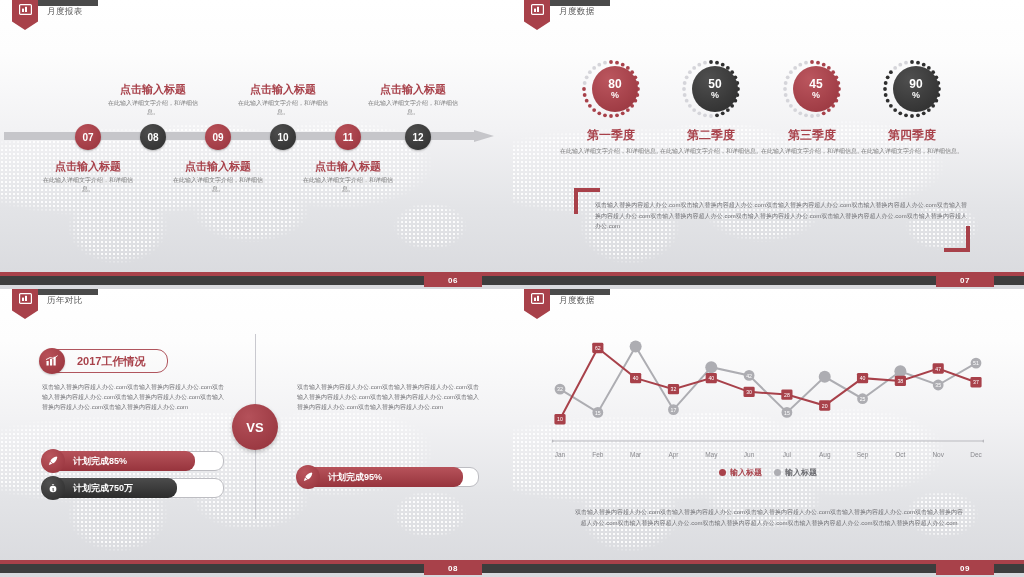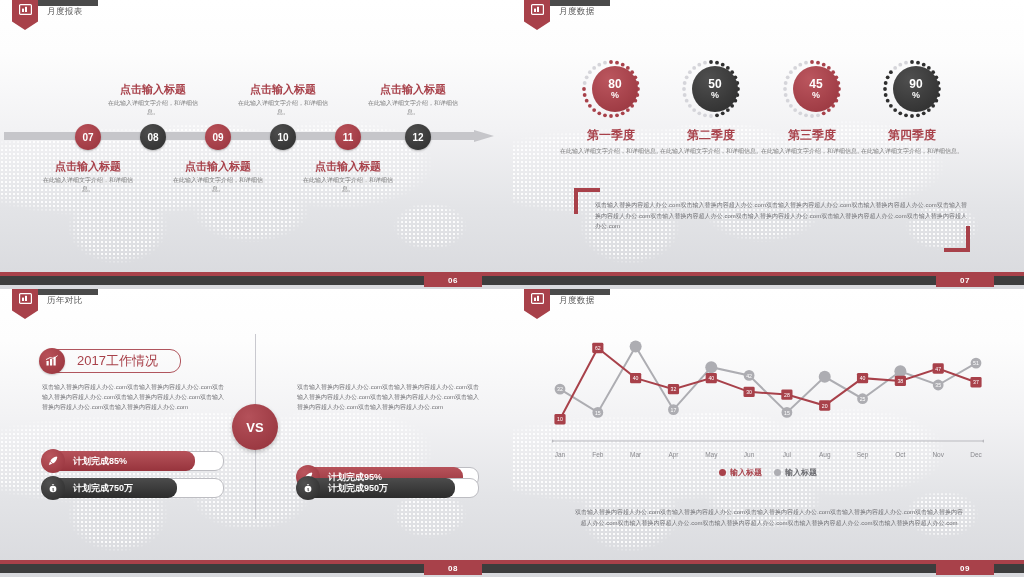--- a/index.html
+++ b/index.html
@@ -69,21 +69,21 @@
   .bracket{position:absolute;width:22px;height:22px;}
   .bracket.tl{border-left:4px solid #a8414a;border-top:4px solid #a8414a;}
   .bracket.br{border-right:4px solid #a8414a;border-bottom:4px solid #a8414a;}
 
   
   .divider{position:absolute;left:255px;top:45px;width:1px;height:185px;background:#c9c9cf;}
   .chip{position:absolute;height:22px;border:1.4px solid #b0555d;border-radius:11px;display:flex;align-items:center;
         padding-right:16px;background:transparent;}
   .chip .cicon{width:26px;height:26px;border-radius:50%;background:radial-gradient(circle at 35% 30%,#b85058,#96333c);
         display:flex;align-items:center;justify-content:center;margin-left:-4px;flex:0 0 auto;box-shadow:0 1px 2px rgba(0,0,0,.2);}
-  .chip .ctext{font-size:13px;font-weight:normal;color:#a8414a;padding:0 6px 0 12px;white-space:nowrap;}
+  .chip .ctext{font-size:11px;font-weight:bold;color:#a8414a;padding:0 6px 0 12px;white-space:nowrap;}
   .cmp-body{position:absolute;font-size:6px;color:#6f6f73;line-height:1.7;}
   .vs{position:absolute;left:232px;top:404px;width:46px;height:46px;border-radius:50%;
       background:radial-gradient(circle at 36% 28%,#b4515a,#93313a);color:#fff;font-size:13px;font-weight:bold;
       display:flex;align-items:center;justify-content:center;box-shadow:0 2px 4px rgba(0,0,0,.22);}
   .pbar{position:absolute;height:18px;border-radius:9px;border:1.3px solid #bdbdc2;background:#fff;display:flex;align-items:center;}
   .pbar .fill{position:absolute;left:-1px;top:-1px;bottom:-1px;border-radius:9px;}
   .pbar .fill.red{background:linear-gradient(to bottom,#b7535b,#97343d);}
   .pbar .fill.dark{background:linear-gradient(to bottom,#4c4c4c,#2c2c2c);}
   .pbar .knob{position:absolute;left:-2px;top:-3px;width:24px;height:24px;border-radius:50%;display:flex;align-items:center;justify-content:center;}
   .pbar .knob.red{background:radial-gradient(circle at 35% 30%,#bb565e,#95323b);}
@@ -426,31 +426,20 @@
 
       <div class="pbar" style="left:297px;top:178px;width:180px;">
         <div class="fill red" style="width:92%;"></div>
         <div class="knob red">
           <svg width="12" height="12" viewBox="0 0 12 12">
             <path d="M9.6 1.6 C7 2 4.6 3.6 3.3 5.9 L5.9 8.5 C8.2 7.2 9.9 4.8 10.3 2.2 Z" fill="#fff"></path>
             <path d="M3 6.4 L1.8 9.9 L5.3 8.7" fill="#fff"></path>
           </svg>
         </div>
         <div class="lbl">计划完成95%</div>
-      </div>
-      <div class="pbar" style="left:297px;top:189px;width:180px;">
-        <div class="fill dark" style="width:88%;"></div>
-        <div class="knob dark">
-          <svg width="12" height="12" viewBox="0 0 12 12">
-            <path d="M4.6 2.2 L7.4 2.2 L6 3.6 Z" fill="#fff"></path>
-            <ellipse cx="6" cy="7" rx="3.4" ry="3.2" fill="#fff"></ellipse>
-            <text x="6" y="8.6" font-size="4" text-anchor="middle" fill="#2a2a2a" font-family="Liberation Sans">$</text>
-          </svg>
-        </div>
-        <div class="lbl">计划完成950万</div>
       </div>
 
       <div class="vs" style="top:115px;">VS</div>
 
       <div class="foot-red"></div>
       <div class="foot-dark"></div>
       <div class="pagebox">08</div>
     </div>
   </div>
 

